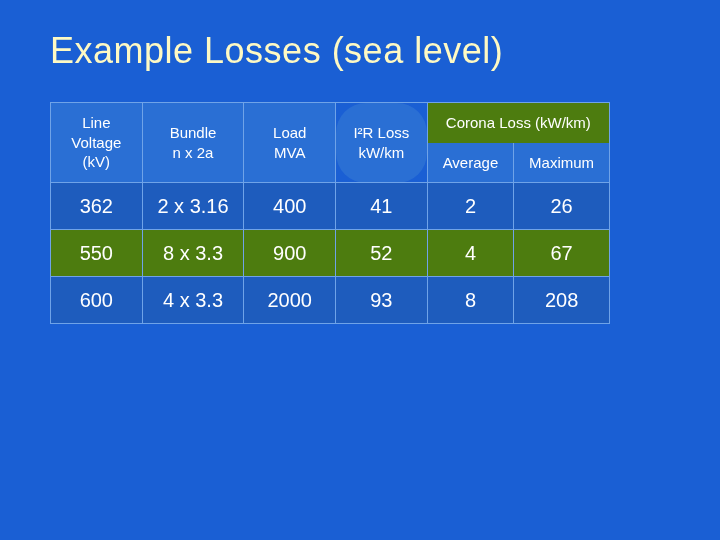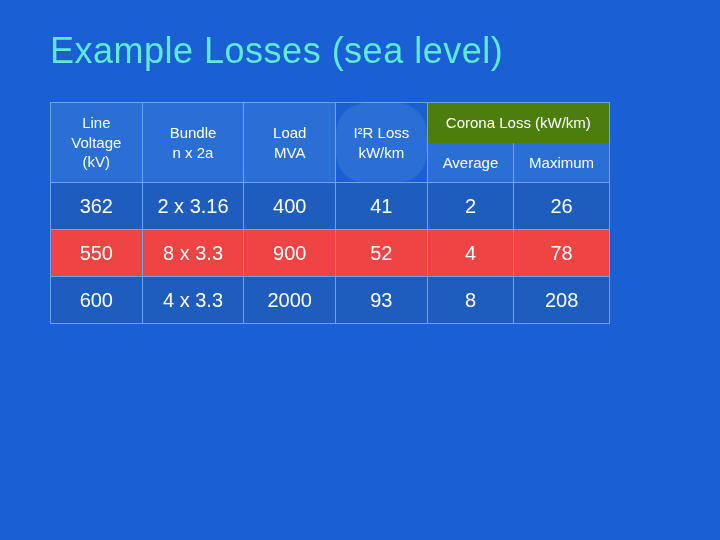--- a/index.html
+++ b/index.html
@@ -11,21 +11,21 @@
       font-family: Arial, sans-serif;
       overflow: hidden;
       display: flex;
       flex-direction: column;
       align-items: flex-start;
       justify-content: flex-start;
       padding: 30px 50px;
     }
 
     #page-title {
-      color: #5eead4;
+      color: #fef9c3;
       font-size: 36px;
       font-weight: normal;
       margin-bottom: 30px;
       letter-spacing: 0.5px;
     }
 
     .table-wrapper {
       width: 100%;
     }
 
@@ -44,21 +44,21 @@
       line-height: 1.3;
     }
 
     thead th {
       background-color: #2a6fd4;
       font-weight: normal;
       font-size: 15px;
     }
 
     tbody td {
-      background-color: #ef4444;
+      background-color: #4d7c0f;
       font-size: 20px;
       font-weight: normal;
     }
 
     tbody tr:nth-child(odd) td {
       background-color: #1e5cbd;
     }
 
     .header-row-1 th {
       border-bottom: none;
@@ -107,21 +107,21 @@
           <td>41</td>
           <td>2</td>
           <td>26</td>
         </tr>
         <tr>
           <td>550</td>
           <td>8 x 3.3</td>
           <td>900</td>
           <td>52</td>
           <td>4</td>
-          <td>78</td>
+          <td>67</td>
         </tr>
         <tr>
           <td>600</td>
           <td>4 x 3.3</td>
           <td>2000</td>
           <td>93</td>
           <td>8</td>
           <td>208</td>
         </tr>
       </tbody>

